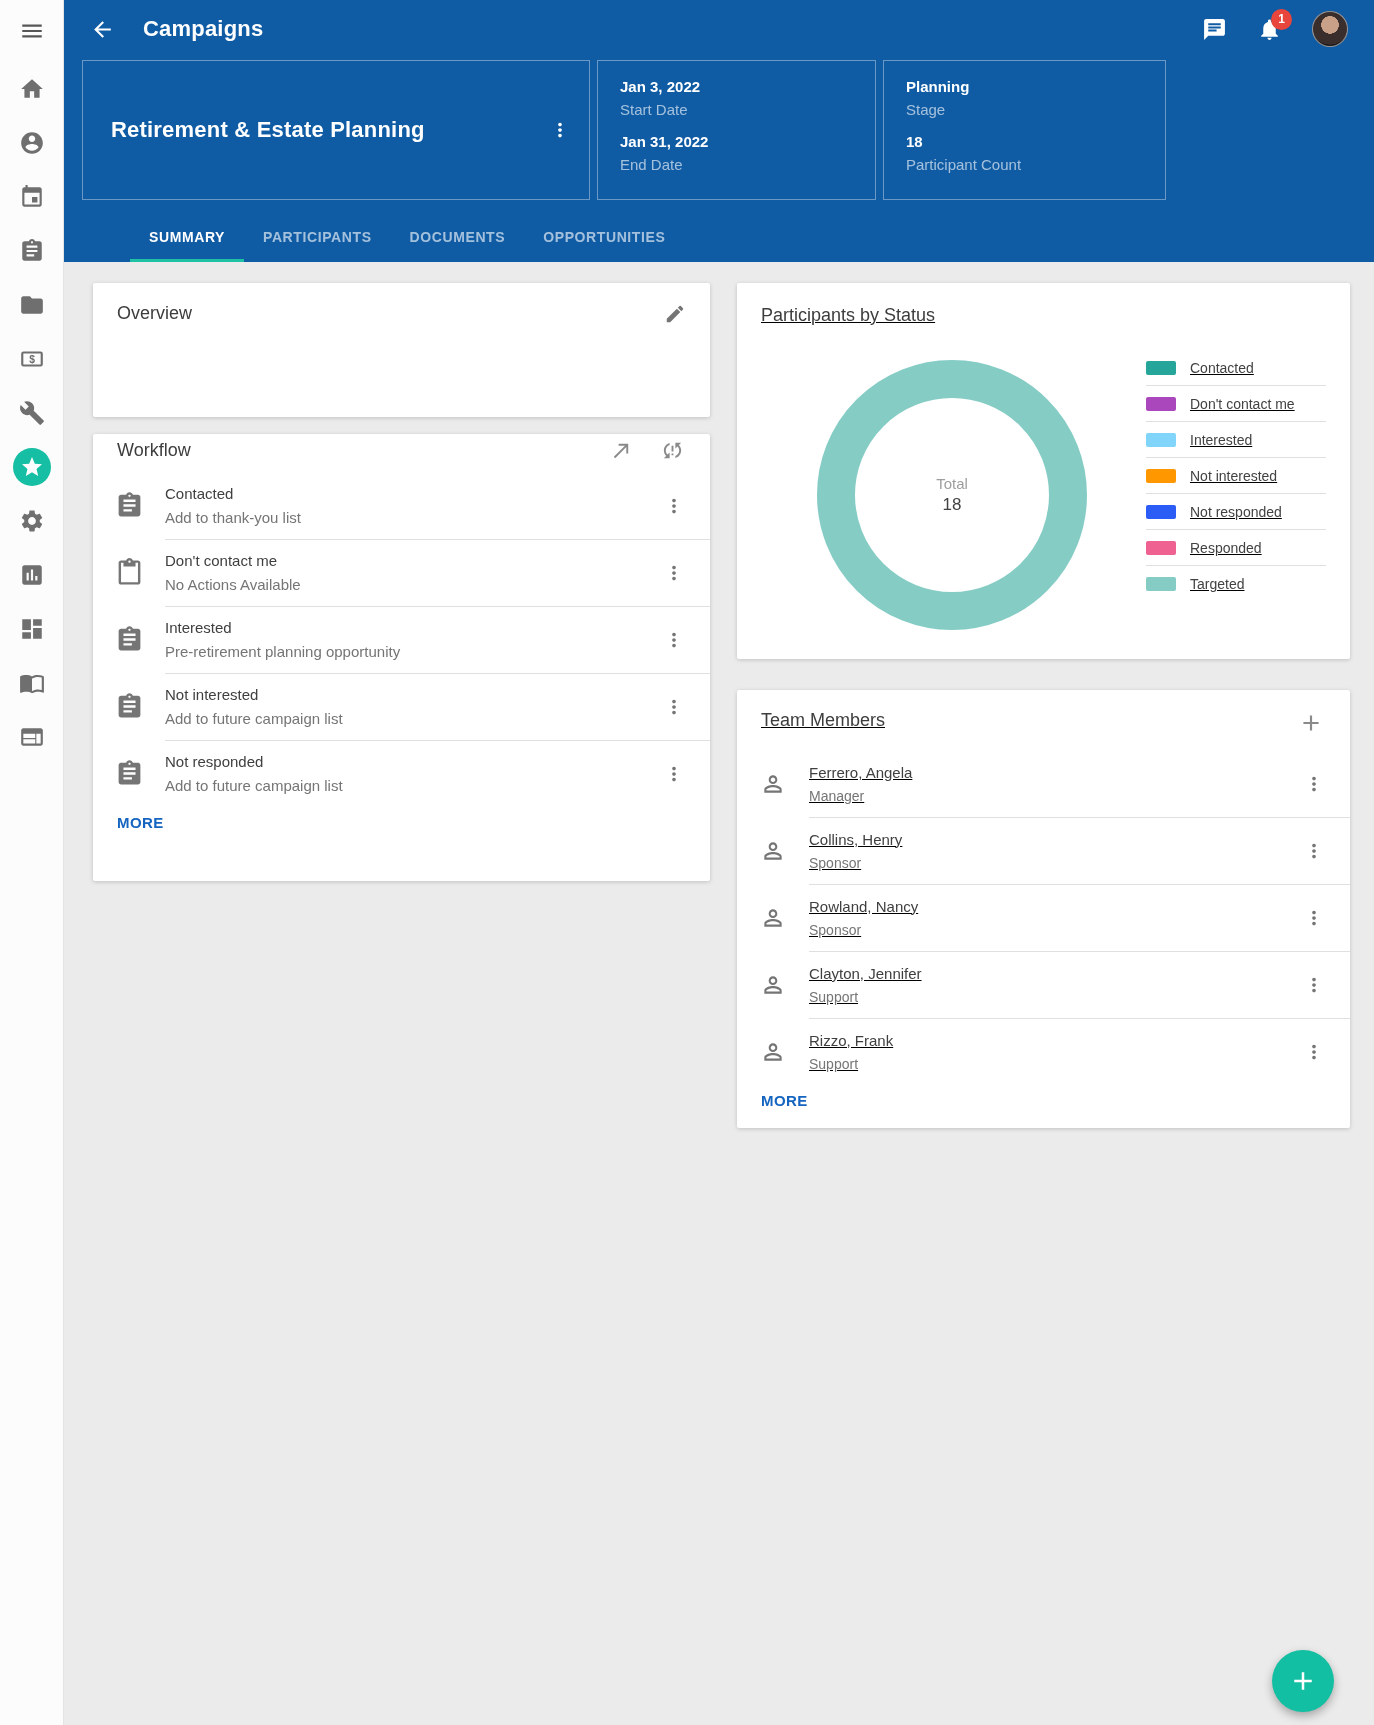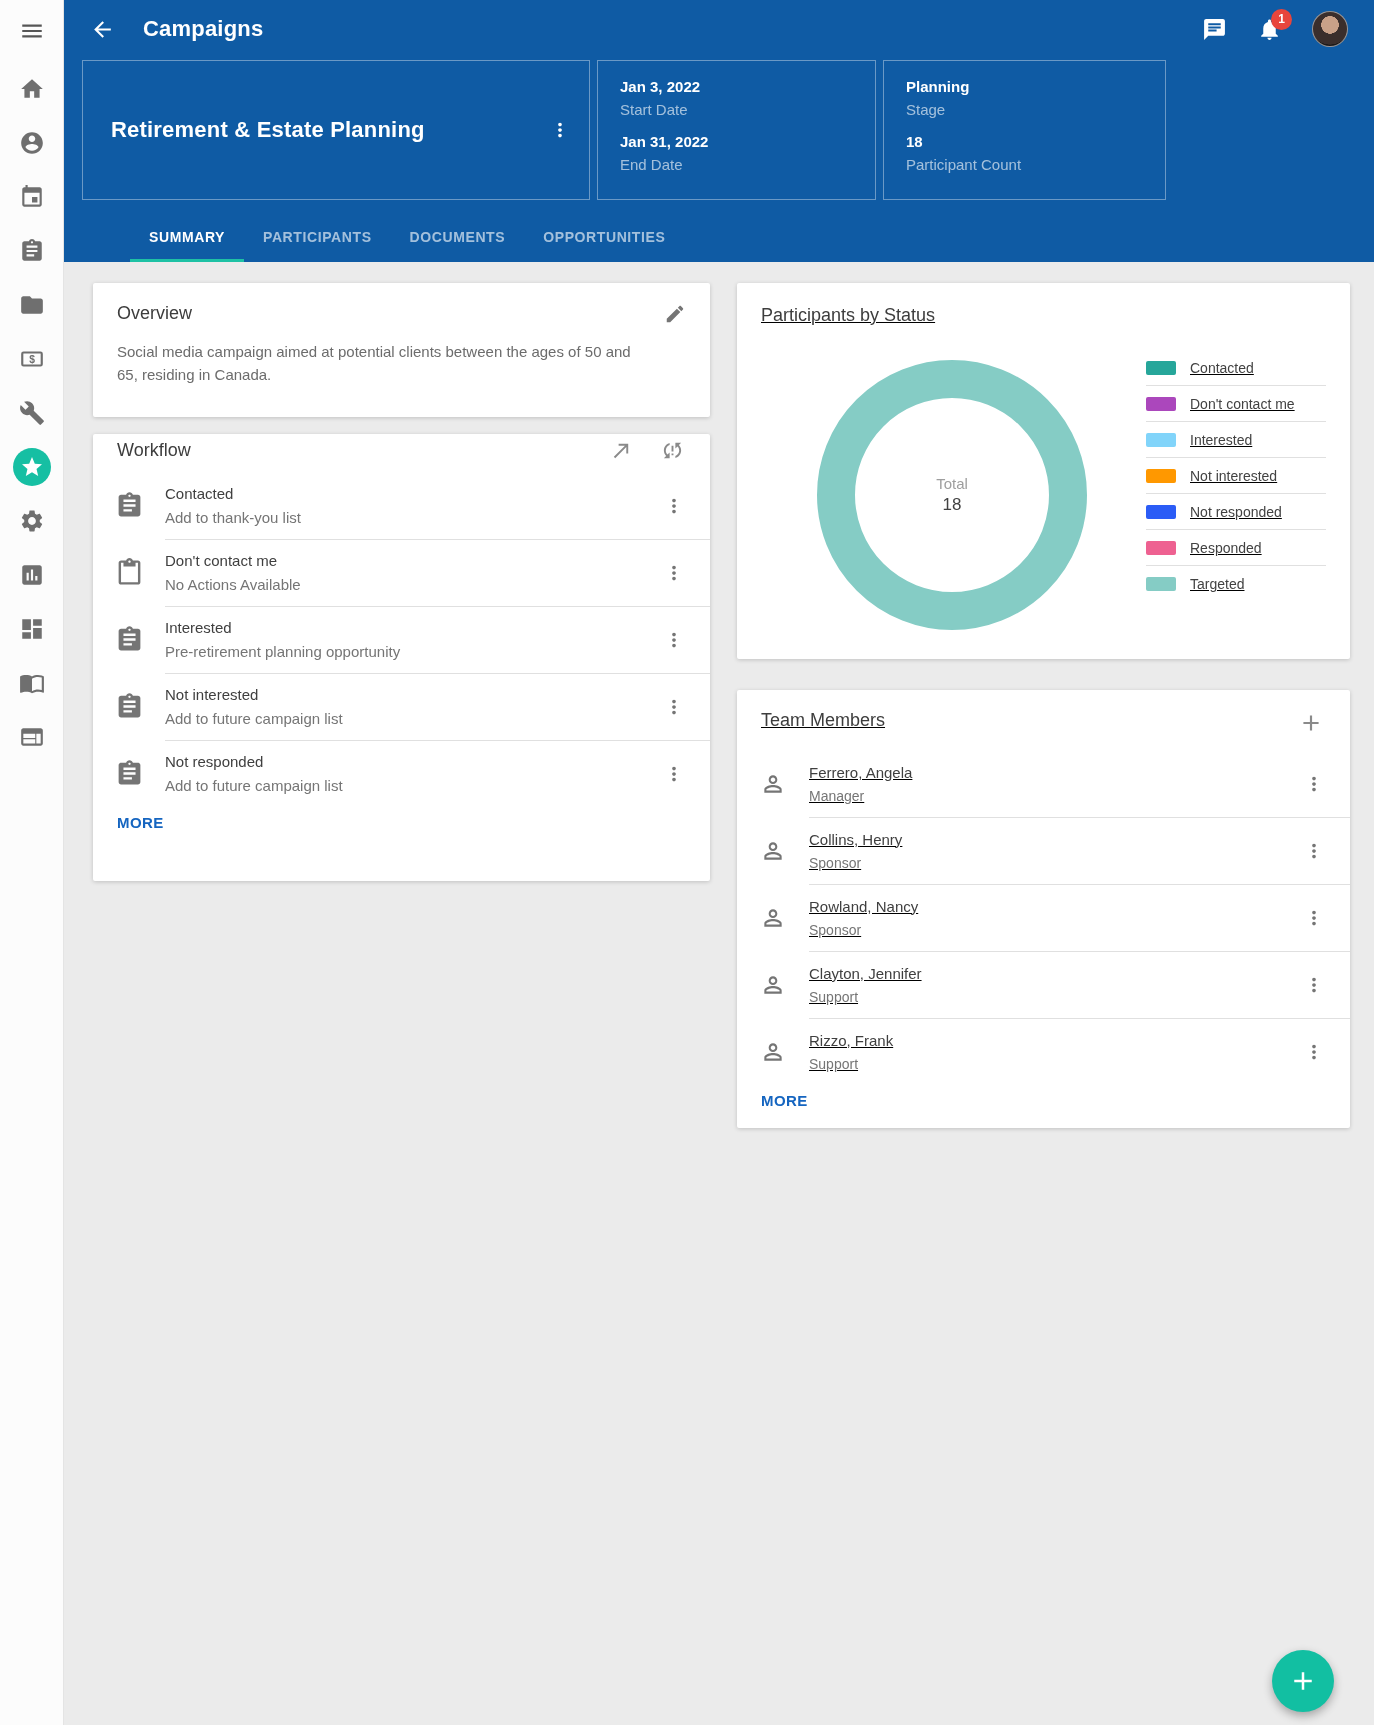--- a/index.html
+++ b/index.html
@@ -258,21 +258,20 @@
 
       <section class="card card-overview">
         <div class="overview-head">
           <span class="card-title">Overview</span>
           <span class="edit-btn">
             <svg viewBox="0 0 24 24">
                 <path d="M3 17.25V21h3.75L17.81 9.94l-3.75-3.75L3 17.25zM20.71 7.04c.39-.39.39-1.02 0-1.41l-2.34-2.34c-.39-.39-1.02-.39-1.41 0l-1.83 1.83 3.75 3.75 1.83-1.83z"></path>
               </svg>
           </span>
         </div>
-        <p class="overview-text">Social media campaign aimed at potential clients between the ages of 50 and 65, residing in Canada.</p>
       </section>
 
 
       <section class="card card-workflow">
         <div class="wf-head">
           <span class="card-title">Workflow</span>
           <span class="wf-actions">
             <span>
               <svg viewBox="0 0 24 24">
                   <path d="M9 5v2h6.59L4 18.59 5.41 20 17 8.41V15h2V5z"></path>

